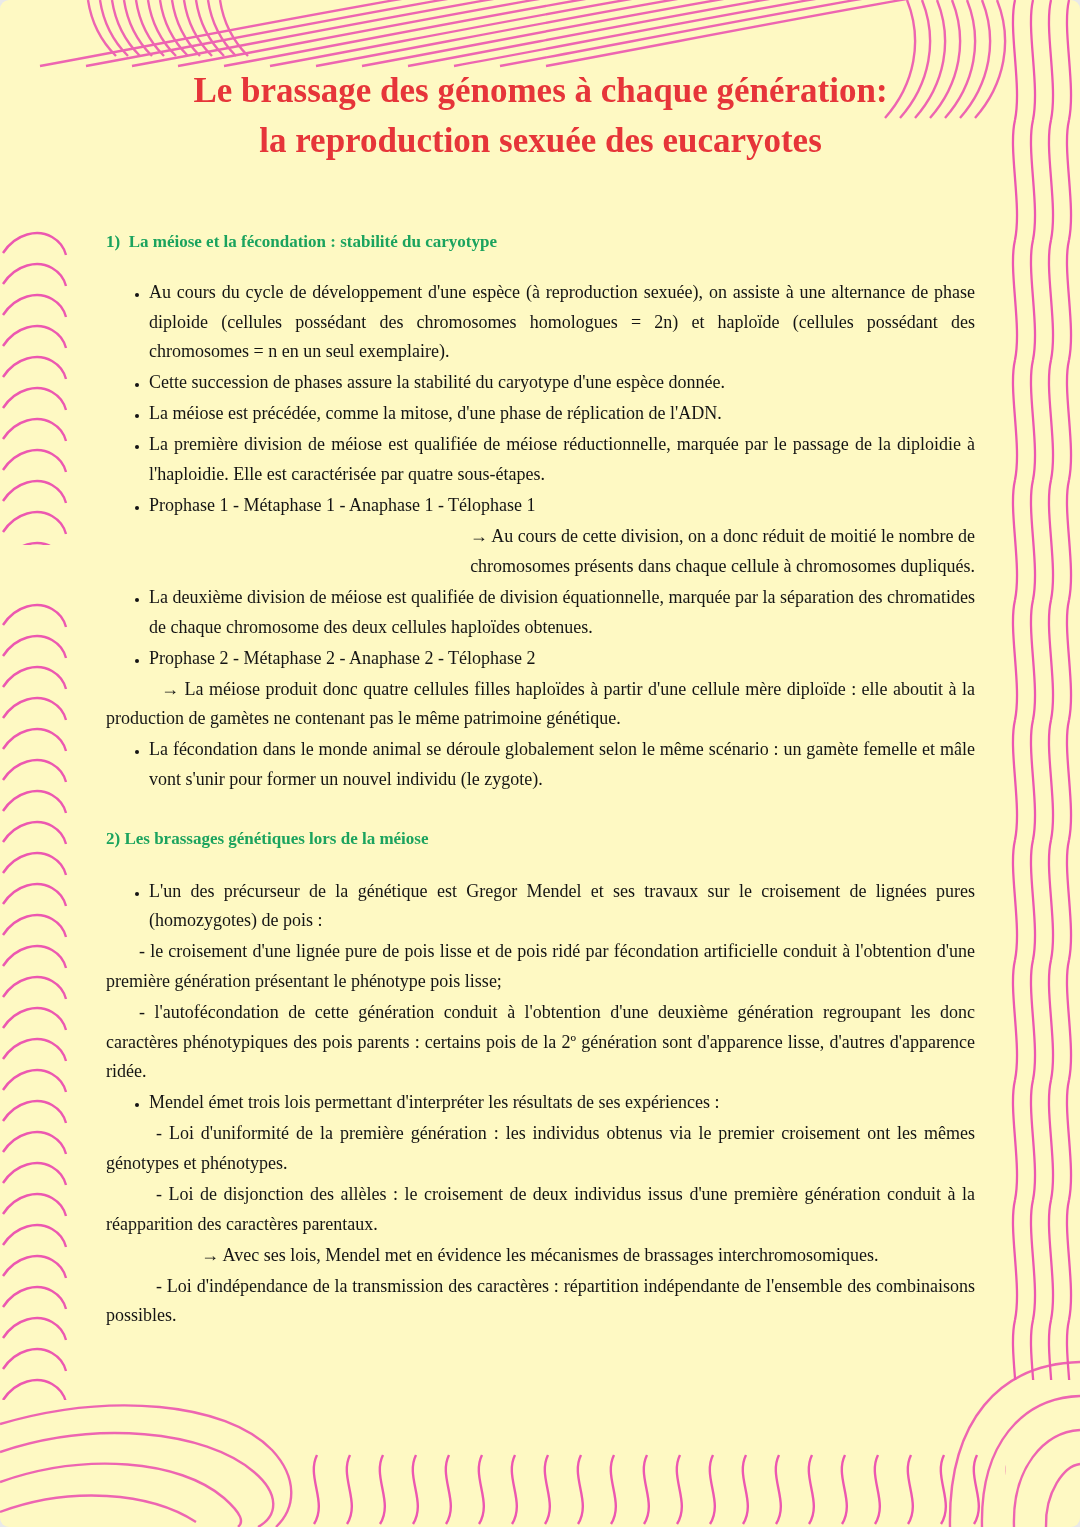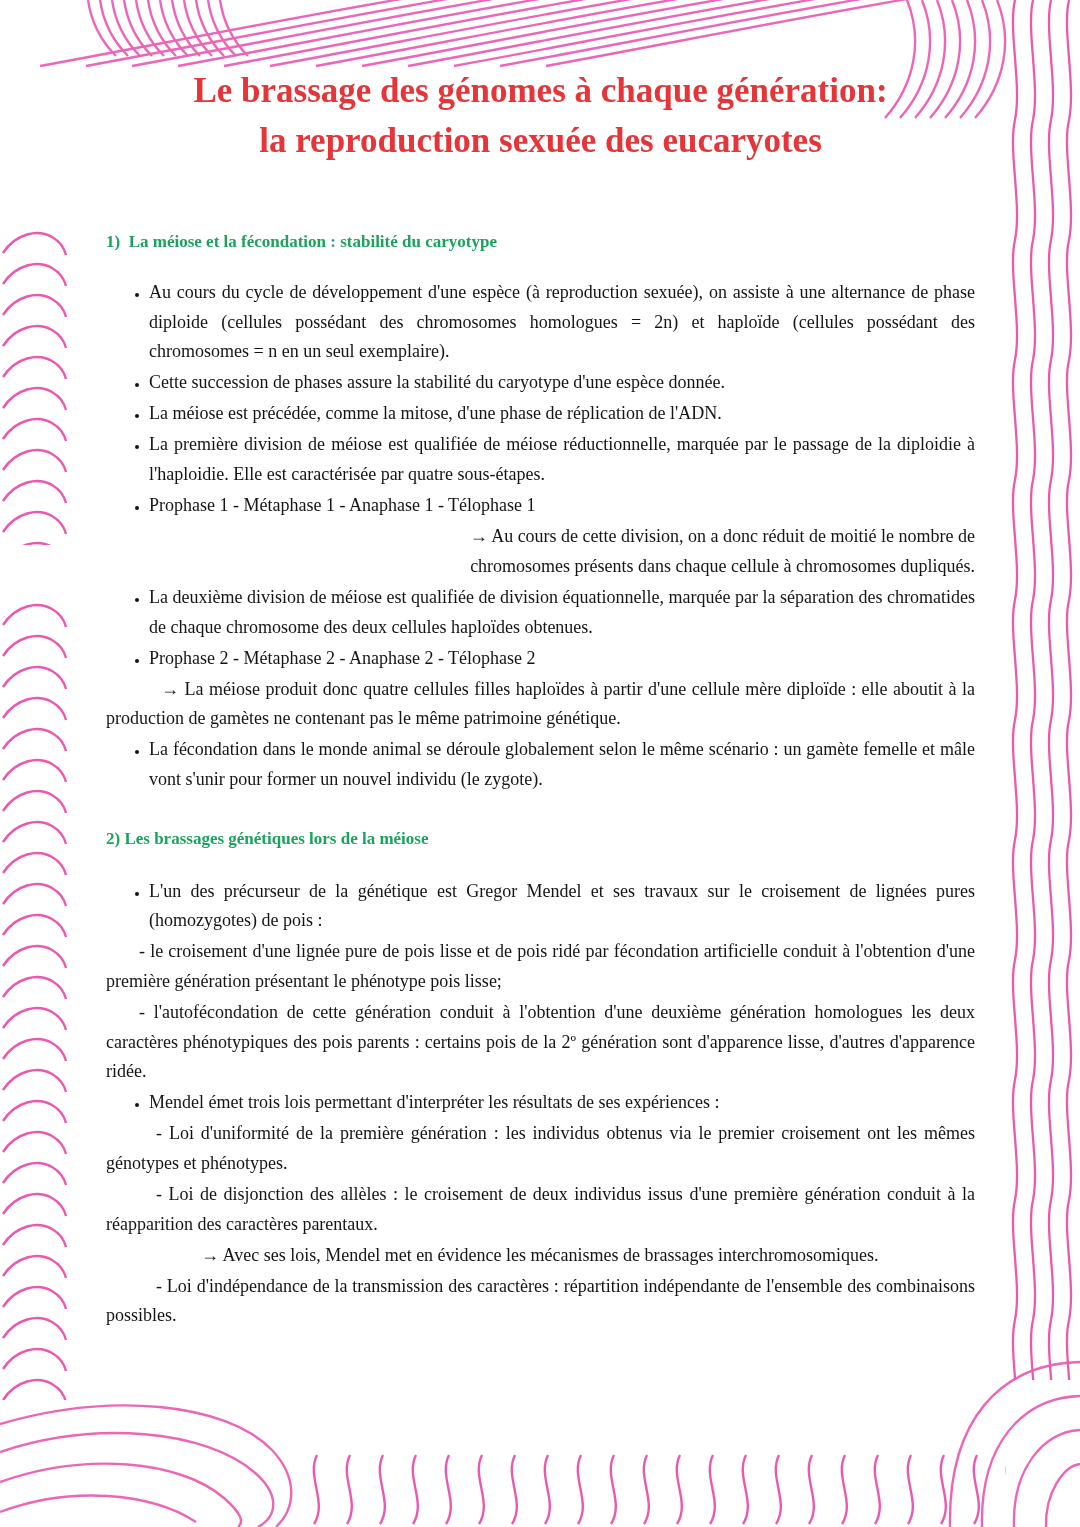--- a/index.html
+++ b/index.html
@@ -1,23 +1,24 @@
 <!DOCTYPE html>
 <html><head>
 <meta charset="utf-8">
 <style>
   html,body{margin:0;padding:0;background:#e9e9e9;}
   .page{
     position:relative;
     width:1080px;height:1527px;
     margin:0 auto;
-    background:#ffffff;
+    background:#fef9c3;
     overflow:hidden;
     font-family:"Liberation Serif","DejaVu Serif",serif;
     color:#141414;
+    border-radius:9px;
   }
   .border-svg{position:absolute;left:0;top:0;z-index:0;pointer-events:none;}
   .content{position:absolute;left:106px;top:0;width:869px;z-index:1;}
   .title{
     margin-top:66px;
     text-align:center;
     font-weight:bold;
     font-size:35px;
     line-height:50px;
     color:#e63539;
@@ -141,21 +142,21 @@
       <li>La deuxième division de méiose est qualifiée de division équationnelle, marquée par la séparation des chromatides de chaque chromosome des deux cellules haploïdes obtenues.</li>
       <li>Prophase 2 - Métaphase 2 - Anaphase 2 - Télophase 2</li>
       <li class="nb t-arrow2">→ La méiose produit donc quatre cellules filles haploïdes à partir d'une cellule mère diploïde : elle aboutit à la production de gamètes ne contenant pas le même patrimoine génétique.</li>
       <li>La fécondation dans le monde animal se déroule globalement selon le même scénario : un gamète femelle et mâle vont s'unir pour former un nouvel individu (le zygote).</li>
     </ul>
 
     <div class="heading h2x">2) Les brassages génétiques lors de la méiose</div>
     <ul class="items items2">
       <li>L'un des précurseur de la génétique est Gregor Mendel et ses travaux sur le croisement de lignées pures (homozygotes) de pois :</li>
       <li class="nb t-dash">- le croisement d'une lignée pure de pois lisse et de pois ridé par fécondation artificielle conduit à l'obtention d'une première génération présentant le phénotype pois lisse;</li>
-      <li class="nb t-dash">- l'autofécondation de cette génération conduit à l'obtention d'une deuxième génération homologues les deux caractères phénotypiques des pois parents : certains pois de la 2º génération sont d'apparence lisse, d'autres d'apparence ridée.</li>
+      <li class="nb t-dash">- l'autofécondation de cette génération conduit à l'obtention d'une deuxième génération regroupant les donc caractères phénotypiques des pois parents : certains pois de la 2º génération sont d'apparence lisse, d'autres d'apparence ridée.</li>
       <li>Mendel émet trois lois permettant d'interpréter les résultats de ses expériences :</li>
       <li class="nb t-loi">- Loi d'uniformité de la première génération : les individus obtenus via le premier croisement ont les mêmes génotypes et phénotypes.</li>
       <li class="nb t-loi">- Loi de disjonction des allèles : le croisement de deux individus issus d'une première génération conduit à la réapparition des caractères parentaux.</li>
       <li class="nb t-arrow3">→ Avec ses lois, Mendel met en évidence les mécanismes de brassages interchromosomiques.</li>
       <li class="nb t-loi">- Loi d'indépendance de la transmission des caractères : répartition indépendante de l'ensemble des combinaisons possibles.</li>
     </ul>
 
   </div>
 </div>
 

